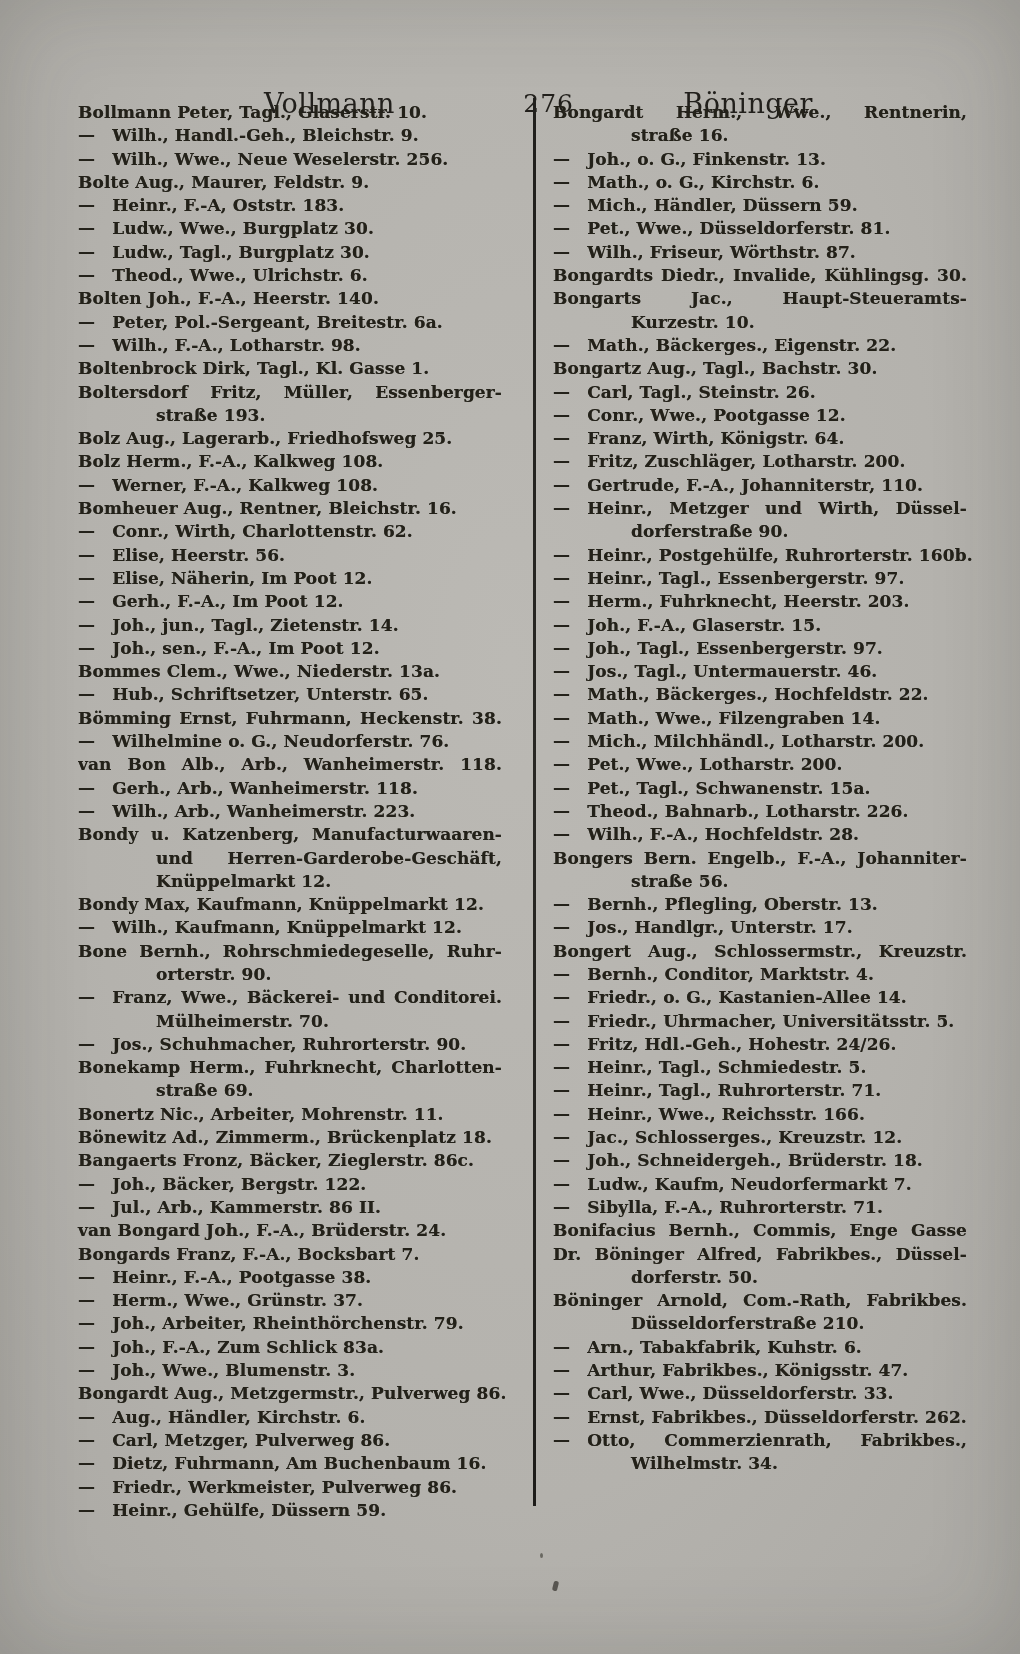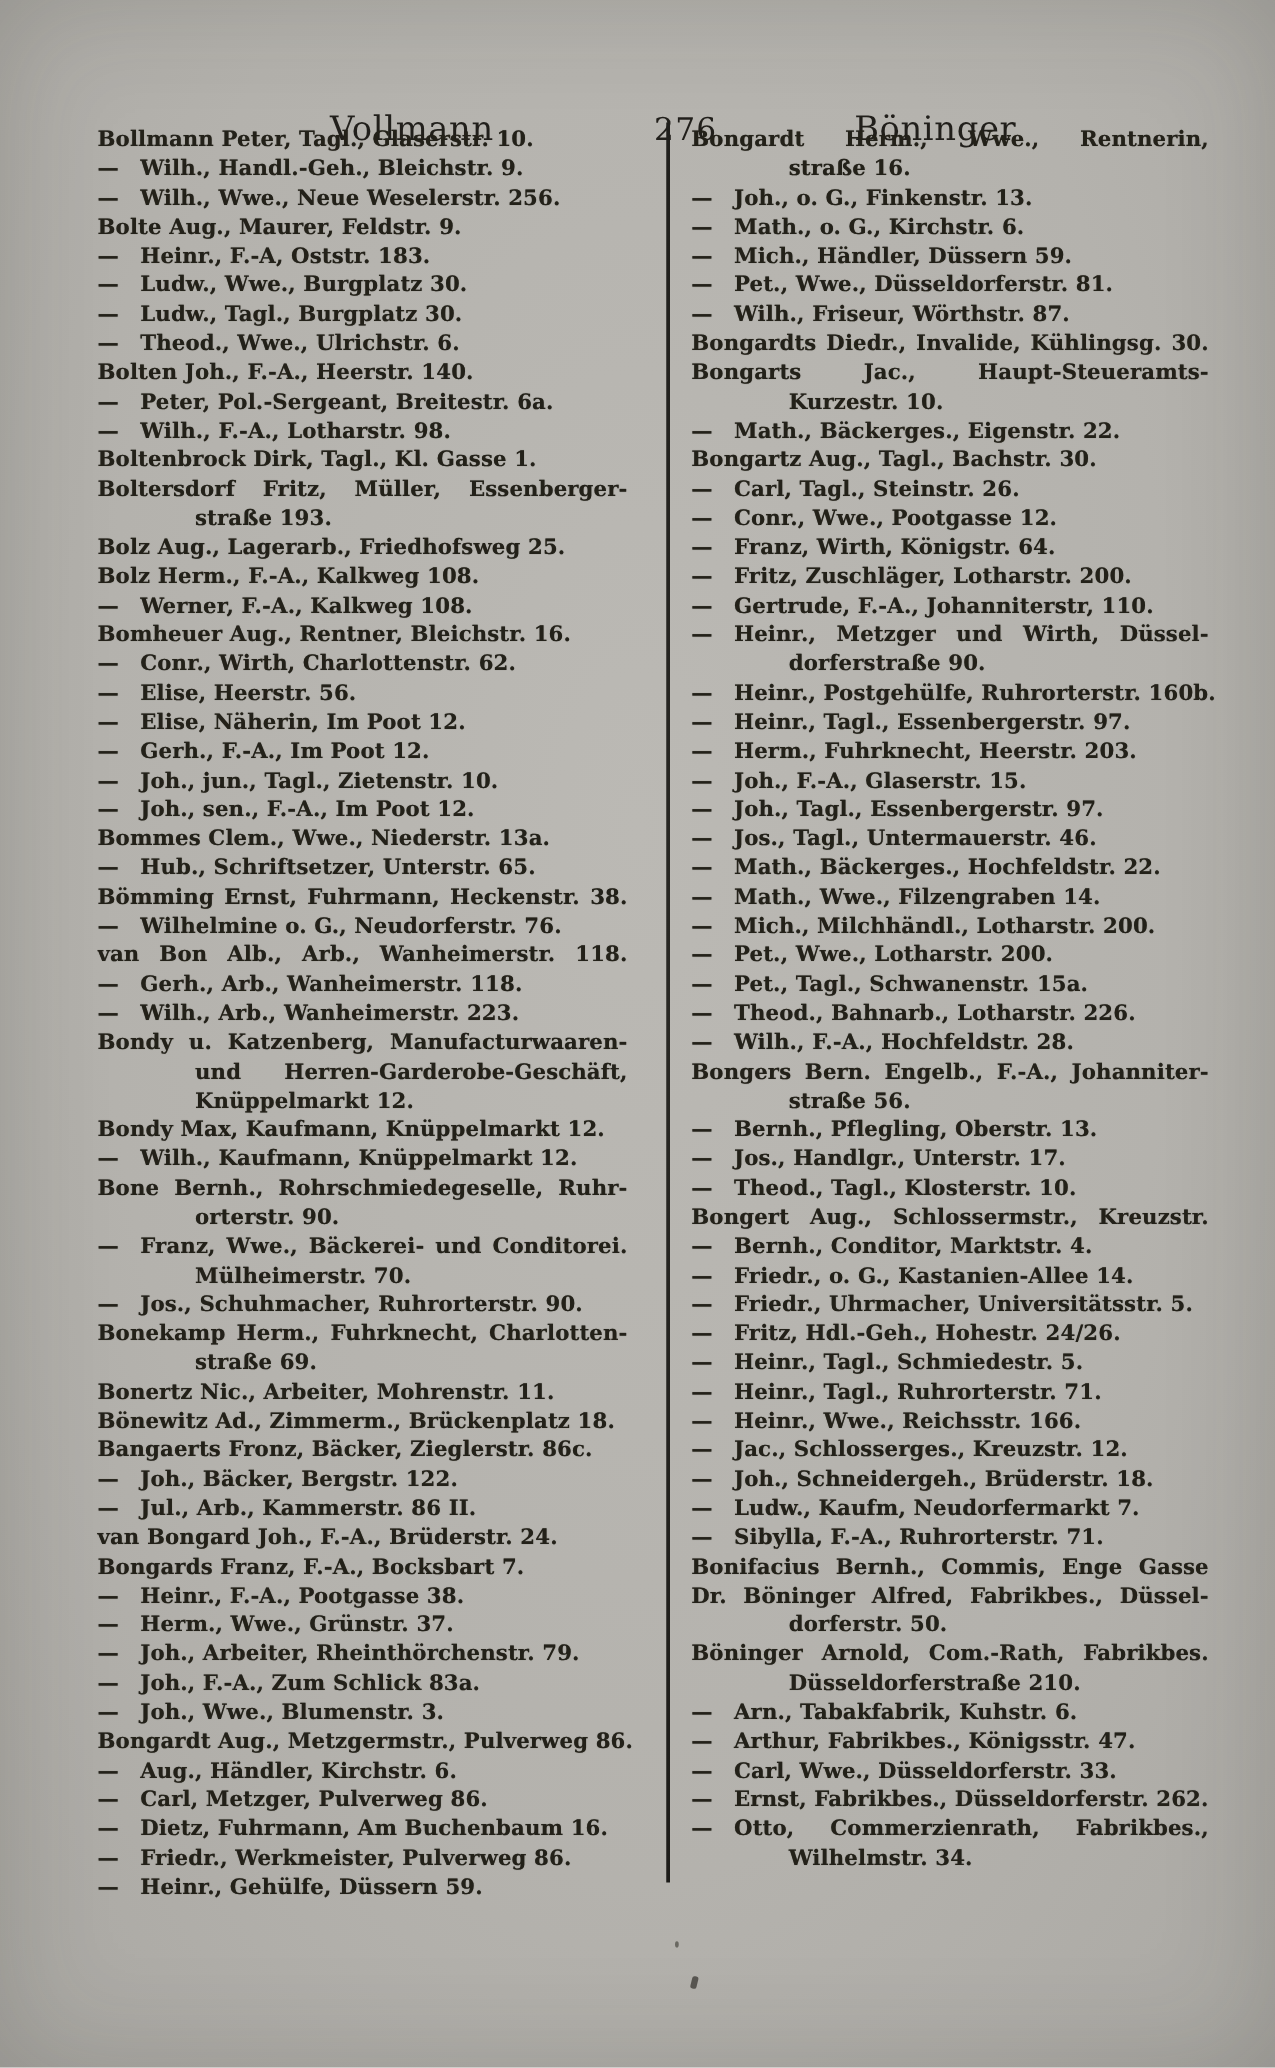--- a/index.html
+++ b/index.html
@@ -89,21 +89,21 @@
     <div class="line just">Boltersdorf Fritz, Müller, Essenberger-</div>
     <div class="line cont">straße 193.</div>
     <div class="line">Bolz Aug., Lagerarb., Friedhofsweg 25.</div>
     <div class="line">Bolz Herm., F.-A., Kalkweg 108.</div>
     <div class="line">— Werner, F.-A., Kalkweg 108.</div>
     <div class="line">Bomheuer Aug., Rentner, Bleichstr. 16.</div>
     <div class="line">— Conr., Wirth, Charlottenstr. 62.</div>
     <div class="line">— Elise, Heerstr. 56.</div>
     <div class="line">— Elise, Näherin, Im Poot 12.</div>
     <div class="line">— Gerh., F.-A., Im Poot 12.</div>
-    <div class="line">— Joh., jun., Tagl., Zietenstr. 10.</div>
+    <div class="line">— Joh., jun., Tagl., Zietenstr. 14.</div>
     <div class="line">— Joh., sen., F.-A., Im Poot 12.</div>
     <div class="line">Bommes Clem., Wwe., Niederstr. 13a.</div>
     <div class="line">— Hub., Schriftsetzer, Unterstr. 65.</div>
     <div class="line just">Bömming Ernst, Fuhrmann, Heckenstr. 38.</div>
     <div class="line">— Wilhelmine o. G., Neudorferstr. 76.</div>
     <div class="line just">van Bon Alb., Arb., Wanheimerstr. 118.</div>
     <div class="line">— Gerh., Arb., Wanheimerstr. 118.</div>
     <div class="line">— Wilh., Arb., Wanheimerstr. 223.</div>
     <div class="line just">Bondy u. Katzenberg, Manufacturwaaren-</div>
     <div class="line cont just">und Herren-Garderobe-Geschäft,</div>
@@ -166,21 +166,20 @@
     <div class="line">— Math., Wwe., Filzengraben 14.</div>
     <div class="line">— Mich., Milchhändl., Lotharstr. 200.</div>
     <div class="line">— Pet., Wwe., Lotharstr. 200.</div>
     <div class="line">— Pet., Tagl., Schwanenstr. 15a.</div>
     <div class="line">— Theod., Bahnarb., Lotharstr. 226.</div>
     <div class="line">— Wilh., F.-A., Hochfeldstr. 28.</div>
     <div class="line just">Bongers Bern. Engelb., F.-A., Johanniter-</div>
     <div class="line cont">straße 56.</div>
     <div class="line">— Bernh., Pflegling, Oberstr. 13.</div>
     <div class="line">— Jos., Handlgr., Unterstr. 17.</div>
-    <div class="line">— Theod., Tagl., Klosterstr. 10.</div>
     <div class="line just">Bongert Aug., Schlossermstr., Kreuzstr. 12.</div>
     <div class="line">— Bernh., Conditor, Marktstr. 4.</div>
     <div class="line">— Friedr., o. G., Kastanien-Allee 14.</div>
     <div class="line">— Friedr., Uhrmacher, Universitätsstr. 5.</div>
     <div class="line">— Fritz, Hdl.-Geh., Hohestr. 24/26.</div>
     <div class="line">— Heinr., Tagl., Schmiedestr. 5.</div>
     <div class="line">— Heinr., Tagl., Ruhrorterstr. 71.</div>
     <div class="line">— Heinr., Wwe., Reichsstr. 166.</div>
     <div class="line">— Jac., Schlosserges., Kreuzstr. 12.</div>
     <div class="line">— Joh., Schneidergeh., Brüderstr. 18.</div>

